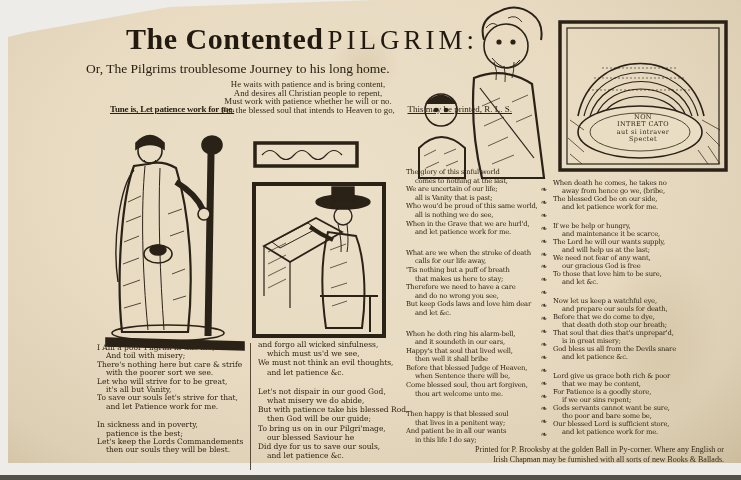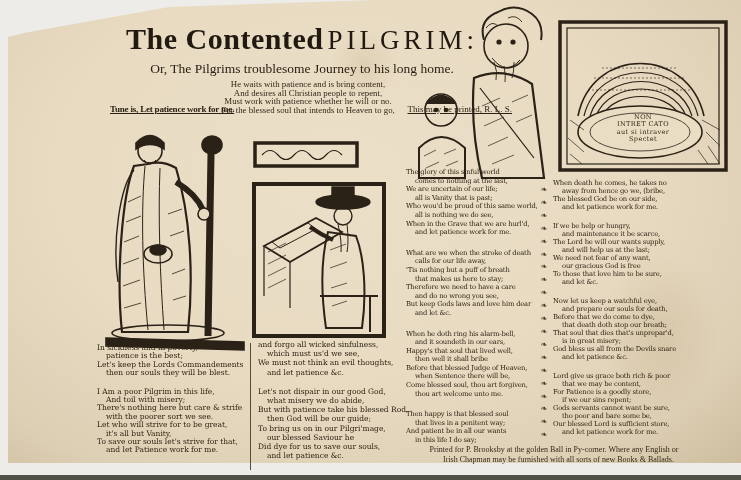--- a/index.html
+++ b/index.html
@@ -15,21 +15,21 @@
      background:radial-gradient(ellipse, rgba(150,120,70,.14), rgba(150,120,70,0) 70%);}
   .stain.s2{left:330px;top:30px;width:70px;height:70px;
      background:radial-gradient(ellipse, rgba(140,110,60,.12), rgba(140,110,60,0) 70%);}
   .bottom-strip{position:absolute;left:0;bottom:0;width:741px;height:5px;background:#53504a;}
 
   .abs{position:absolute;}
   .title{left:86px;top:22px;width:432px;text-align:center;color:#221a10;
      font-family:"Liberation Serif", serif;white-space:nowrap;}
   .title .t-main{font-size:30px;font-weight:bold;letter-spacing:.5px;}
   .title .t-caps{font-size:27px;letter-spacing:4px;font-weight:normal;}
-  .subtitle{left:86px;top:61px;width:432px;text-align:center;font-size:13.5px;
+  .subtitle{left:86px;top:61px;width:432px;font-size:13.5px;
      font-family:"Liberation Serif", serif;color:#2a2113;white-space:nowrap;}
   .epigraph{left:118px;top:80px;width:380px;font-size:8.8px;line-height:8.7px;
      color:#33291a;font-family:"Liberation Serif", serif;}
   .centered .line{text-align:center;padding-left:0 !important;}
   .tune-row{left:110px;top:104px;width:402px;display:flex;justify-content:space-between;
      font-size:9px;color:#2b2213;font-family:"Liberation Serif", serif;text-decoration:underline;}
   .tune-row .tune{font-weight:bold;letter-spacing:-.2px;}
 
   .col{font-family:"DejaVu Serif", serif;color:#2e2514;}
   .line{white-space:nowrap;}
@@ -40,21 +40,21 @@
   #col3{left:406px;top:168px;width:132px;font-size:6.8px;line-height:8.6px;--gap:12px;letter-spacing:-.2px;}
   #col4{left:553px;top:179px;width:176px;font-size:6.8px;line-height:8px;--gap:11px;letter-spacing:-.2px;}
   .vrule{width:1px;background:#574a38;}
   #rule1{left:250px;top:343px;height:127px;}
 
   .orn-divider{left:535px;top:184px;width:18px;height:262px;text-align:center;
      color:#40372a;font-size:8px;line-height:12.9px;overflow:hidden;
      font-family:"DejaVu Sans", sans-serif;}
   .orn{display:block;}
 
-  .imprint{left:384px;top:445px;width:340px;text-align:center;font-size:8px;
+  .imprint{left:384px;top:445px;width:340px;text-align:right;font-size:8px;
      line-height:10px;color:#33291a;font-family:"Liberation Serif", serif;}
 
   .woodcut{overflow:visible;}
   .woodcut svg{display:block;}
   .amphi-text{left:584px;top:114px;width:118px;text-align:center;font-size:6.5px;
      line-height:7.4px;color:#2e2514;font-family:"DejaVu Serif", serif;letter-spacing:.4px;}
 </style>
 </head>
 <body>
 
@@ -170,35 +170,35 @@
   </div>
   <div class="abs amphi-text centered">
       <div class="line">NON</div>
       <div class="line ind">INTRET CATO</div>
       <div class="line">aut si intraver</div>
       <div class="line ind">Spectet</div>
     </div>
 
   <div id="col1" class="abs col">
       <div class="stanza">
-        <div class="line">In sickness and in poverty,</div>
-        <div class="line ind">patience is the best;</div>
-        <div class="line">Let's keep the Lords Commandements</div>
-        <div class="line ind">then our souls they will be blest.</div>
-      </div>
-      <div class="stanza">
         <div class="line">I Am a poor Pilgrim in this life,</div>
         <div class="line ind">And toil with misery;</div>
         <div class="line">There's nothing here but care &amp; strife</div>
         <div class="line ind">with the poorer sort we see.</div>
         <div class="line">Let who will strive for to be great,</div>
         <div class="line ind">it's all but Vanity,</div>
         <div class="line">To save our souls let's strive for that,</div>
         <div class="line ind">and let Patience work for me.</div>
       </div>
+      <div class="stanza">
+        <div class="line">In sickness and in poverty,</div>
+        <div class="line ind">patience is the best;</div>
+        <div class="line">Let's keep the Lords Commandements</div>
+        <div class="line ind">then our souls they will be blest.</div>
+      </div>
     </div>
   <div id="rule1" class="abs vrule"></div>
   <div id="col2" class="abs col">
       <div class="stanza">
         <div class="line">and forgo all wicked sinfulness,</div>
         <div class="line ind">which must us'd we see,</div>
         <div class="line">We must not think an evil thoughts,</div>
         <div class="line ind">and let patience &amp;c.</div>
       </div>
       <div class="stanza">

